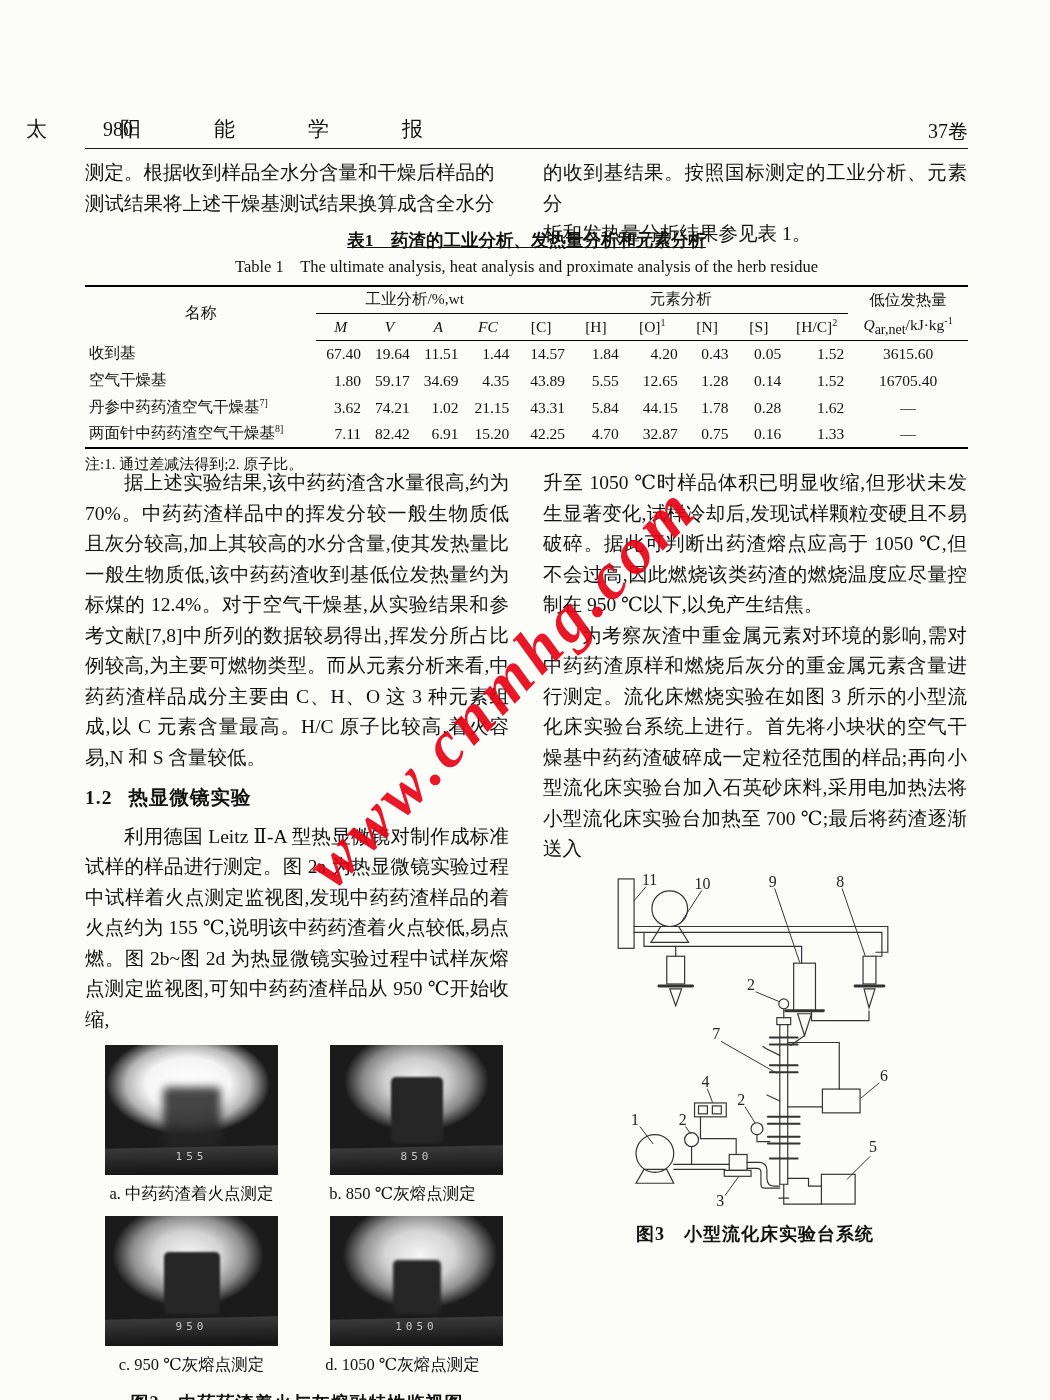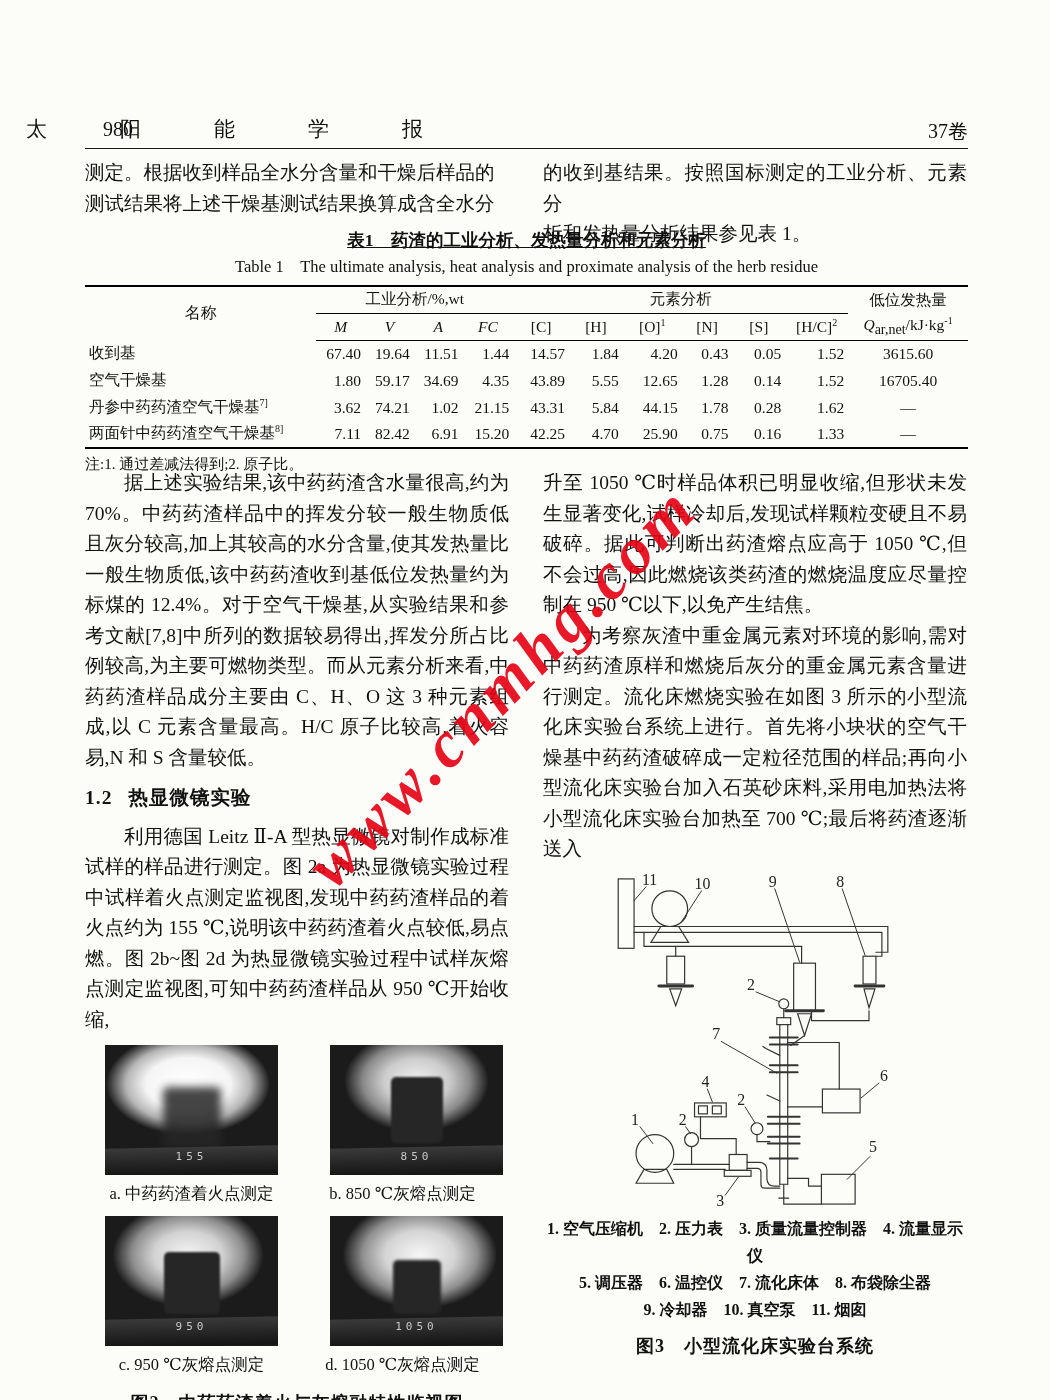--- a/index.html
+++ b/index.html
@@ -162,21 +162,21 @@
         <td class="q">—</td>
       </tr>
       <tr>
         <td class="nm"><span>两面针中药药渣空气干燥基</span><sup>8]</sup></td>
         <td class="v">7.11</td>
             <td class="v">82.42</td>
         <td class="v">6.91</td>
             <td class="v">15.20</td>
         <td class="v">42.25</td>
             <td class="v">4.70</td>
-        <td class="v">25.90</td>
+        <td class="v">32.87</td>
             <td class="v">0.75</td>
         <td class="v">0.16</td>
             <td class="v">1.33</td>
         <td class="q">—</td>
       </tr>
     </tbody>
       </table>
     <div class="tbl-note">注:1. 通过差减法得到;2. 原子比。</div>
   </div>
 
@@ -340,25 +340,20 @@
           <text x="168" y="172">7</text>
           <text x="337" y="214">6</text>
           <text x="157" y="220">4</text>
           <text x="193" y="238">2</text>
           <text x="86" y="258">1</text>
           <text x="134" y="258">2</text>
           <text x="172" y="340">3</text>
           <text x="326" y="286">5</text>
         </g>
       </svg>
-      <div class="legend">
-        <div>1. 空气压缩机　2. 压力表　3. 质量流量控制器　4. 流量显示仪</div>
-        <div>5. 调压器　6. 温控仪　7. 流化床体　8. 布袋除尘器</div>
-        <div>9. 冷却器　10. 真空泵　11. 烟囱</div>
-      </div>
       <div class="fig-cap-zh">图3　小型流化床实验台系统</div>
 
     </div>
   </div>
 
   <div class="watermark">www.cnmhg.com</div>
 
 </div>
 
 </body></html>

